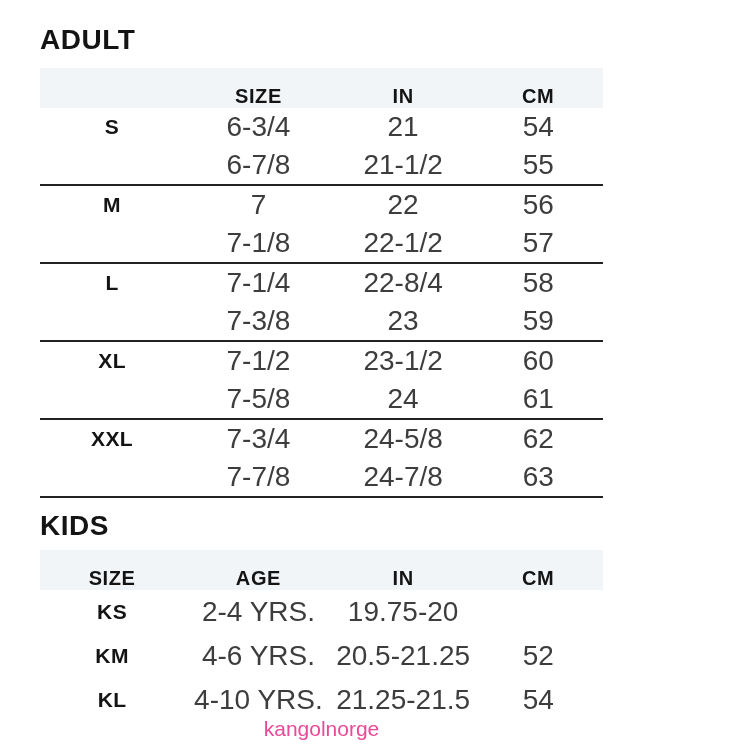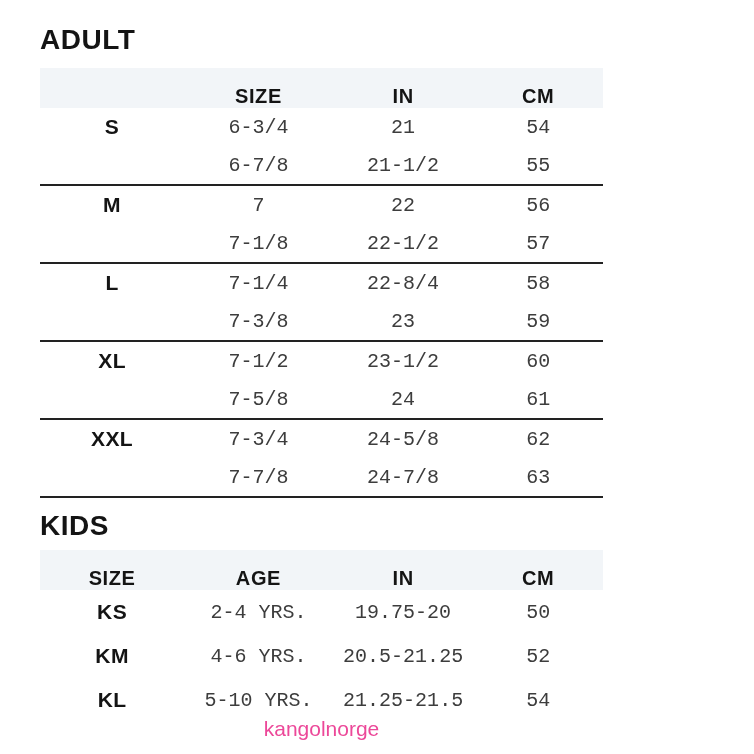--- a/index.html
+++ b/index.html
@@ -44,24 +44,23 @@
   .group{border-bottom:2px solid #222222;}
   .row{display:flex;align-items:center;height:38px;}
   .kids-row{height:44px;}
   .lbl{
     font-size:21px;
     font-weight:bold;
     letter-spacing:.4px;
     color:#141414;
   }
   .val{
-    font-size:20px;
+    font-size:28px;
     font-weight:normal;
     color:#3d3d3d;
-    font-family:Liberation Mono, monospace;
   }
   .footer{
     margin-top:-2px;
     text-align:center;
     font-size:21px;
     line-height:18px;
     color:#ec4899;
   }
 </style>
 </head>
@@ -159,30 +158,29 @@
     <div class="c c1 hdr">SIZE</div>
     <div class="c c2 hdr">AGE</div>
     <div class="c c3 hdr">IN</div>
     <div class="c c4 hdr">CM</div>
   </div>
 
   <div class="row kids-row">
     <div class="c c1 lbl">KS</div>
     <div class="c c2 val">2-4 YRS.</div>
     <div class="c c3 val">19.75-20</div>
-    <div class="c c4 val">50</div>
   </div>
   <div class="row kids-row">
     <div class="c c1 lbl">KM</div>
     <div class="c c2 val">4-6 YRS.</div>
     <div class="c c3 val">20.5-21.25</div>
     <div class="c c4 val">52</div>
   </div>
   <div class="row kids-row">
     <div class="c c1 lbl">KL</div>
-    <div class="c c2 val">5-10 YRS.</div>
+    <div class="c c2 val">4-10 YRS.</div>
     <div class="c c3 val">21.25-21.5</div>
     <div class="c c4 val">54</div>
   </div>
 
   <div class="footer">kangolnorge</div>
 
 </div>
 
 </body></html>

